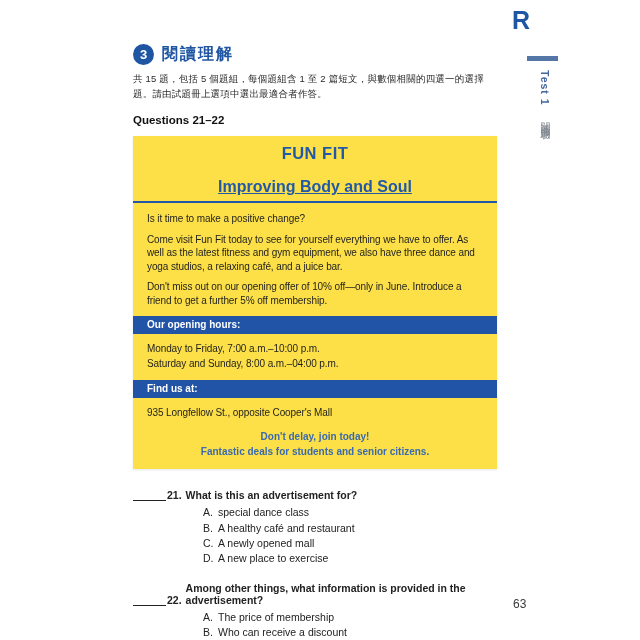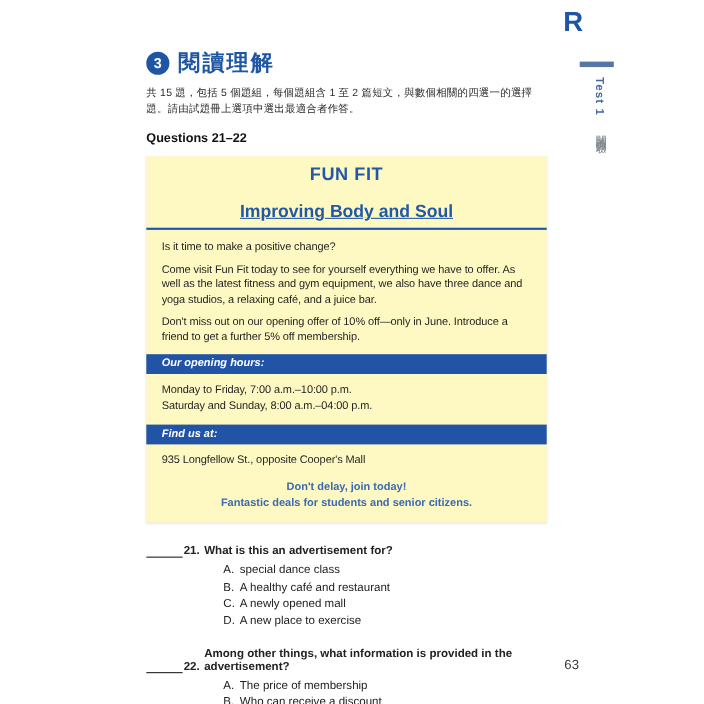--- a/index.html
+++ b/index.html
@@ -78,21 +78,21 @@
     width: 21px; height: 21px;
     border-radius: 50%;
     background: #1e56a4;
     color: #ffffff;
     font-size: 13px;
     font-weight: bold;
     display: flex; align-items: center; justify-content: center;
     flex: 0 0 auto;
   }
   .section-title {
-    font-size: 20px;
+    font-size: 16px;
     font-weight: bold;
     color: #1e56a4;
     letter-spacing: 2px;
   }
 
   .instructions {
     margin-top: 6px;
     font-size: 9.5px;
     line-height: 1.6;
     letter-spacing: 0.2px;
@@ -102,21 +102,21 @@
   .questions-range {
     margin-top: 13px;
     font-size: 11.5px;
     font-weight: bold;
     color: #111;
   }
 
   
   .ad-box {
     margin-top: 10px;
-    background: #fef9c3;
+    background: #fde047;
     box-shadow: 0 1px 2px rgba(40,60,90,0.12);
     padding-bottom: 10px;
   }
   .ad-header { padding-top: 8px; text-align: center; }
   .ad-title {
     font-size: 16.5px;
     font-weight: bold;
     color: #2158a8;
     letter-spacing: 0.5px;
   }
@@ -139,21 +139,20 @@
   .ad-intro-question { margin-top: 9px; }
   .ad-paragraph { margin-top: 7px; }
 
   .ad-banner {
     margin-top: 9px;
     background: #2154a6;
     color: #ffffff;
     font-size: 10px;
     font-weight: bold;
     padding: 3px 14px 4px 14px;
-    font-style: italic;
   }
   .ad-lines { margin-top: 7px; }
   .ad-lines .line { line-height: 1.5; }
   .ad-footer {
     margin-top: 10px;
     text-align: center;
     color: #3a6ab0;
     font-weight: bold;
     font-size: 10px;
     line-height: 1.45;

